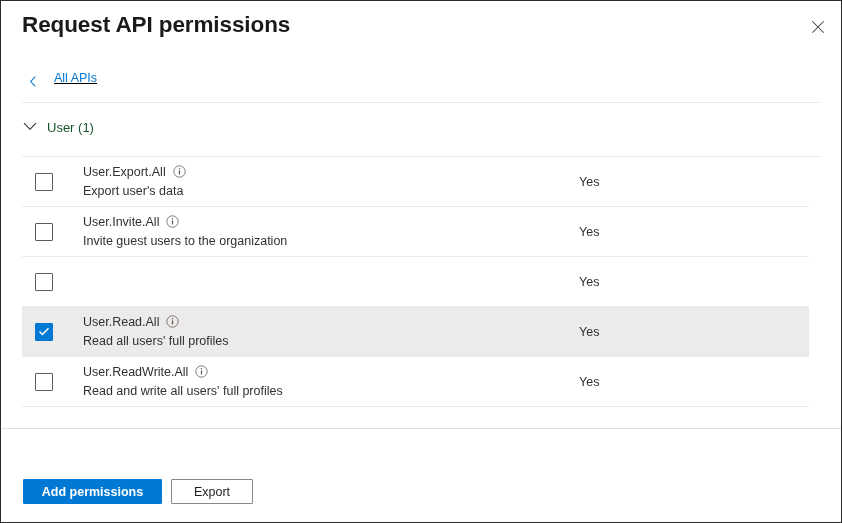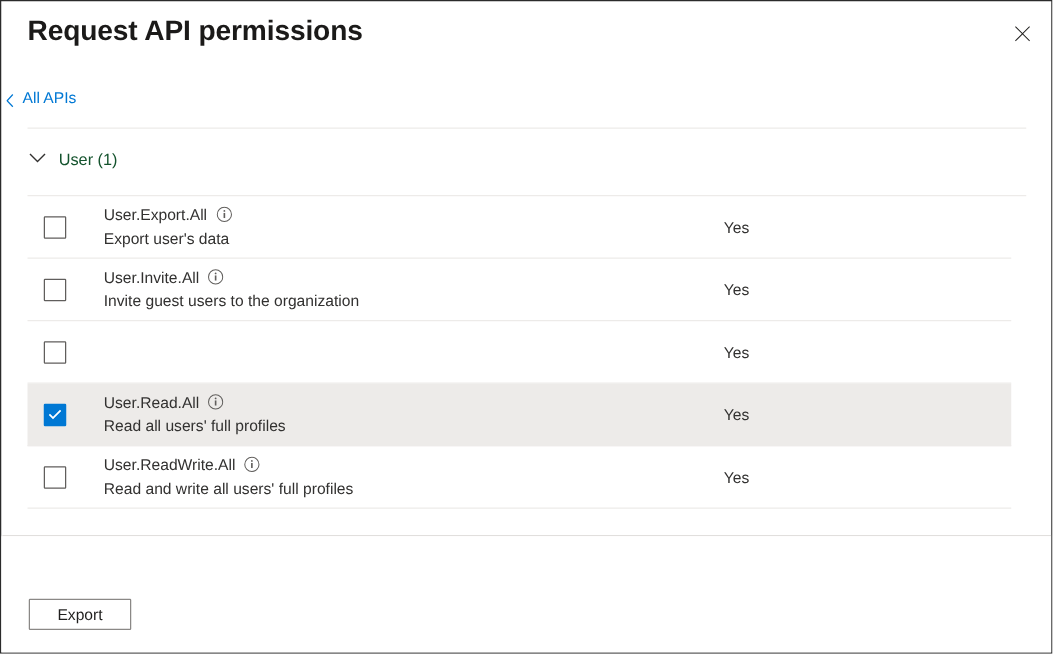--- a/index.html
+++ b/index.html
@@ -50,27 +50,28 @@
     cursor: pointer;
     background: transparent;
     border: none;
     padding: 0;
   }
   .close-button svg { display: block; }
 
   
   .breadcrumb {
     position: absolute;
-    left: 4px;
+    left: 29px;
     top: 71px;
     display: inline-flex;
     align-items: center;
-    gap: 6px;
+    gap: 17px;
     cursor: pointer;
     user-select: none;
+    text-decoration: underline;
   }
   .breadcrumb .chev-left {
     display: block;
     width: 7px;
     height: 11px;
   }
   .breadcrumb-label {
     font-size: 12.5px;
     color: #0078d4;
     line-height: 1;
@@ -396,17 +397,18 @@
       <div class="admin-cell">
         <span class="val">Yes</span>
       </div>
     </div>
 
   </div>
 
   <div class="rule footer-rule" style="top:427px;"></div>
   <div class="footer">
     <div class="footer-buttons">
+      <div class="btn btn-primary">Add permissions</div>
       <div class="btn btn-secondary">Export</div>
     </div>
   </div>
 
 </div>
 
 </body></html>

